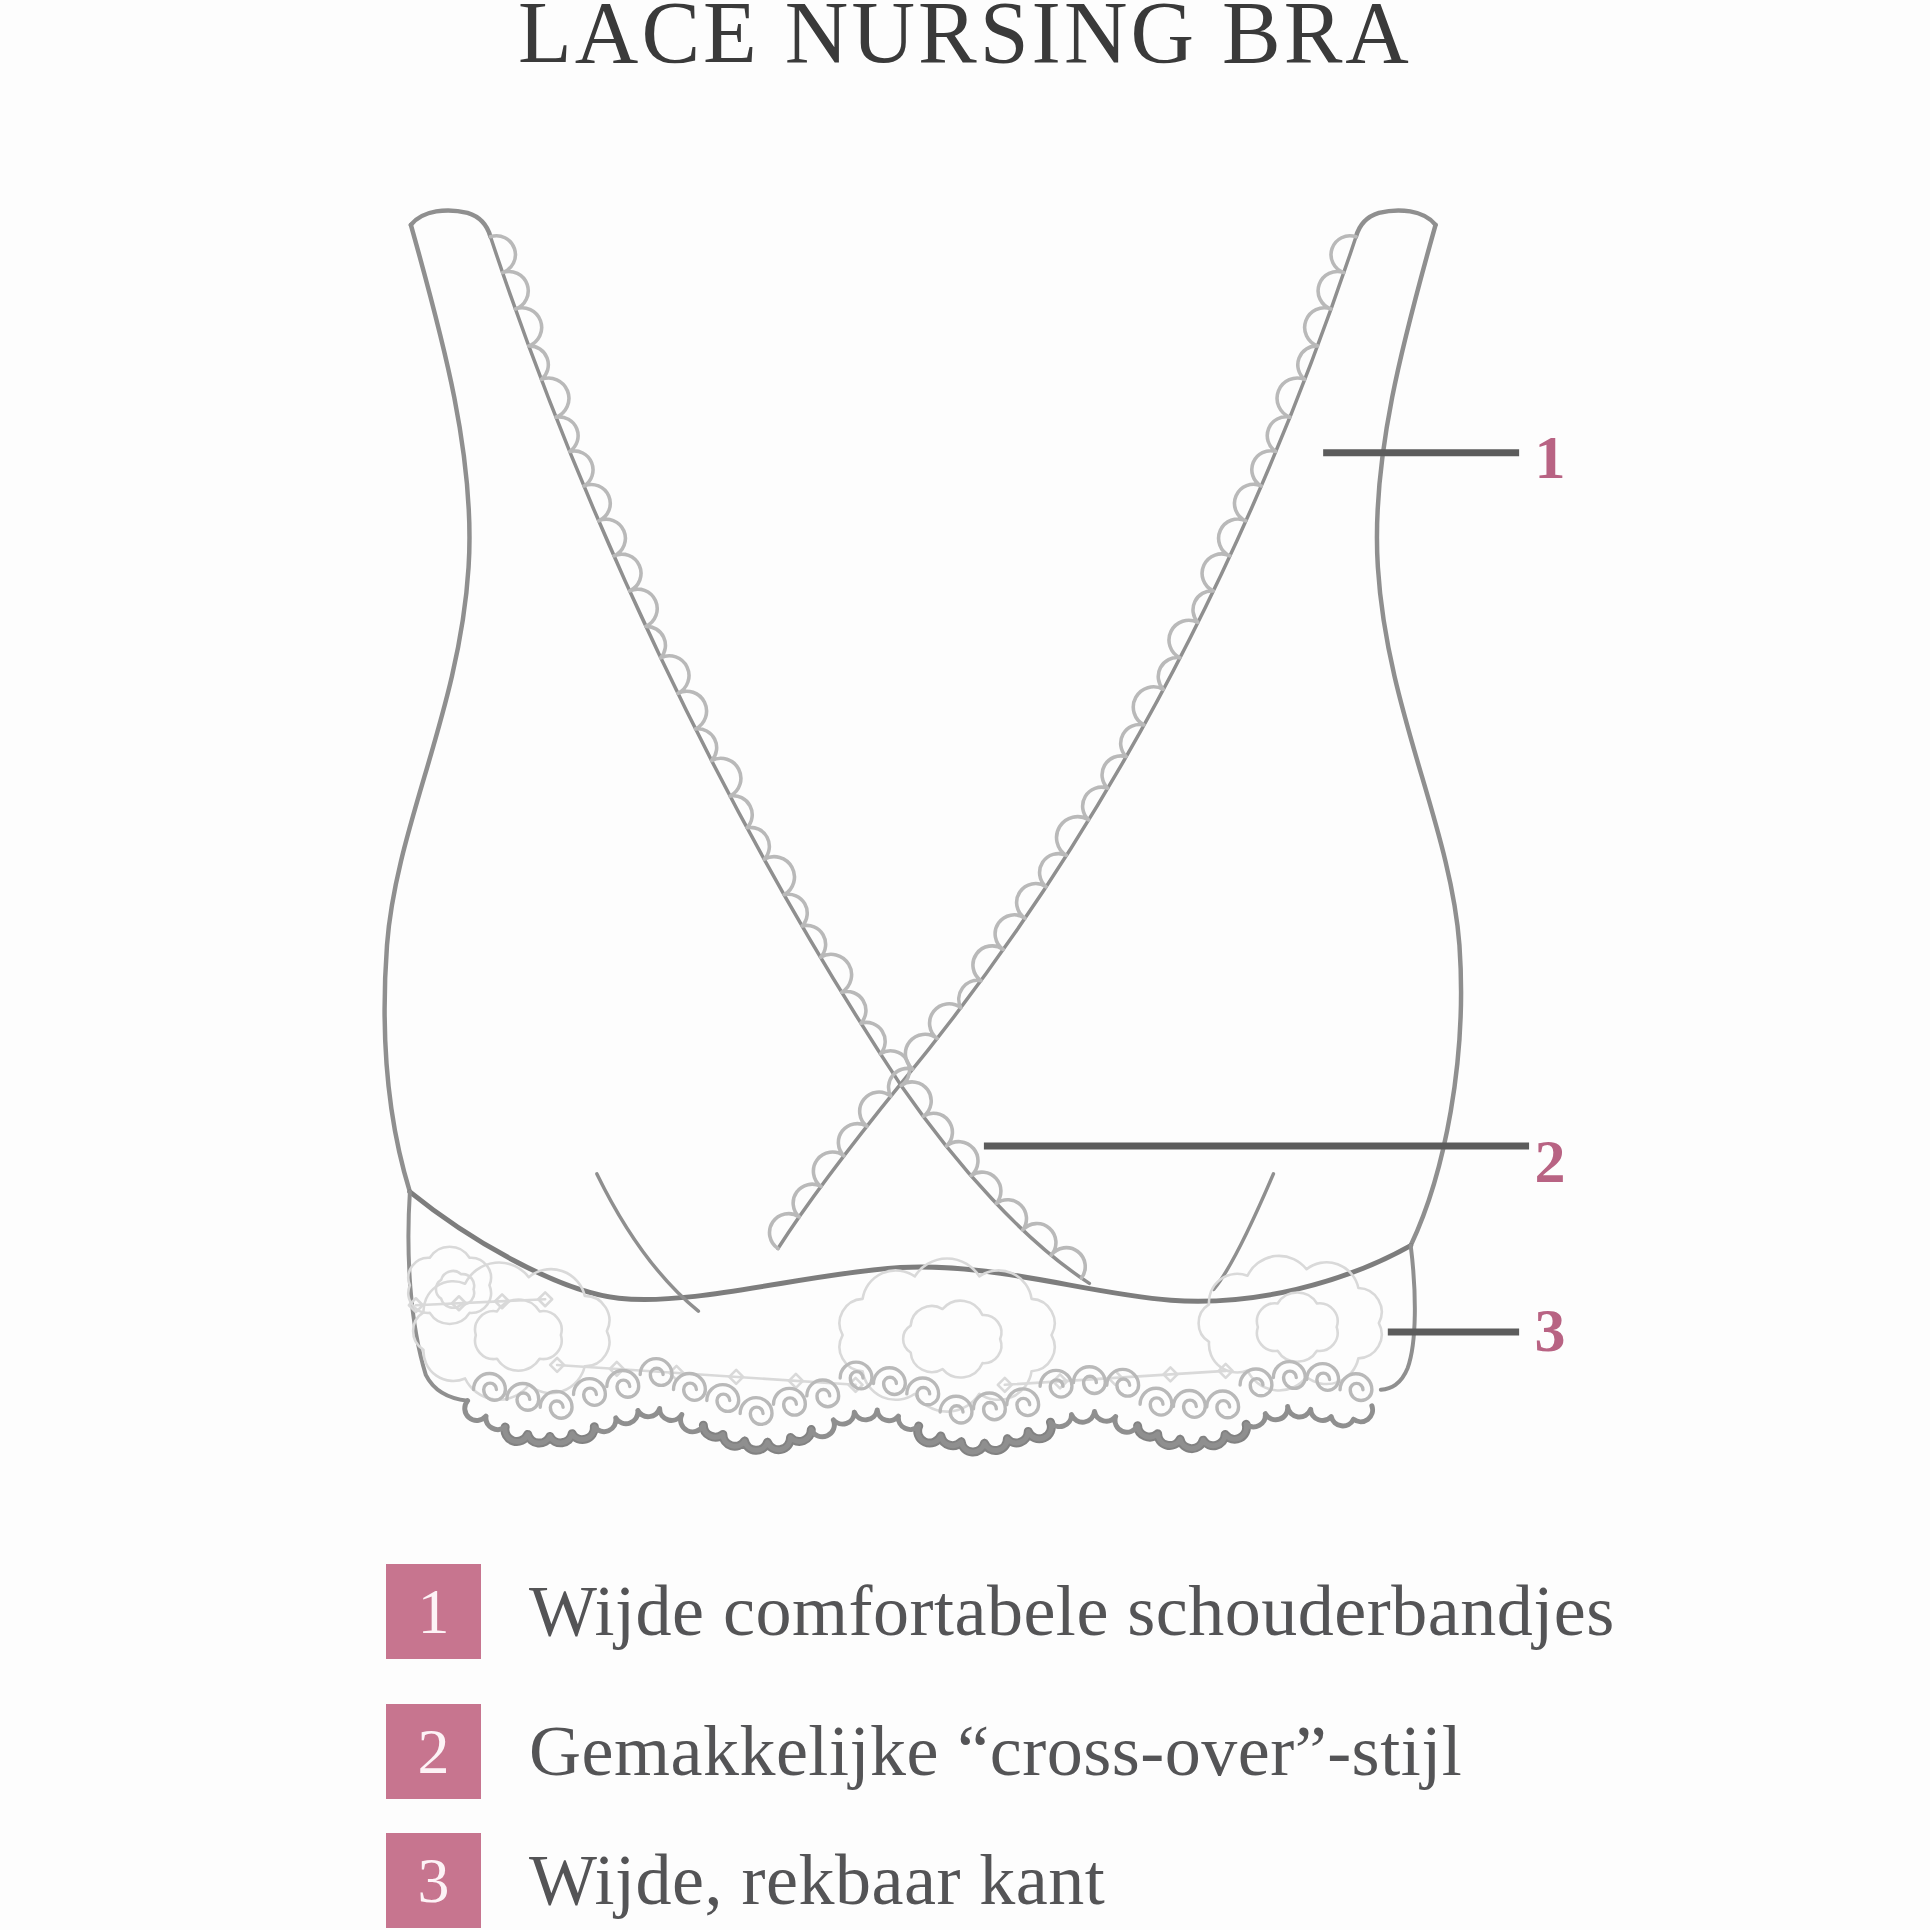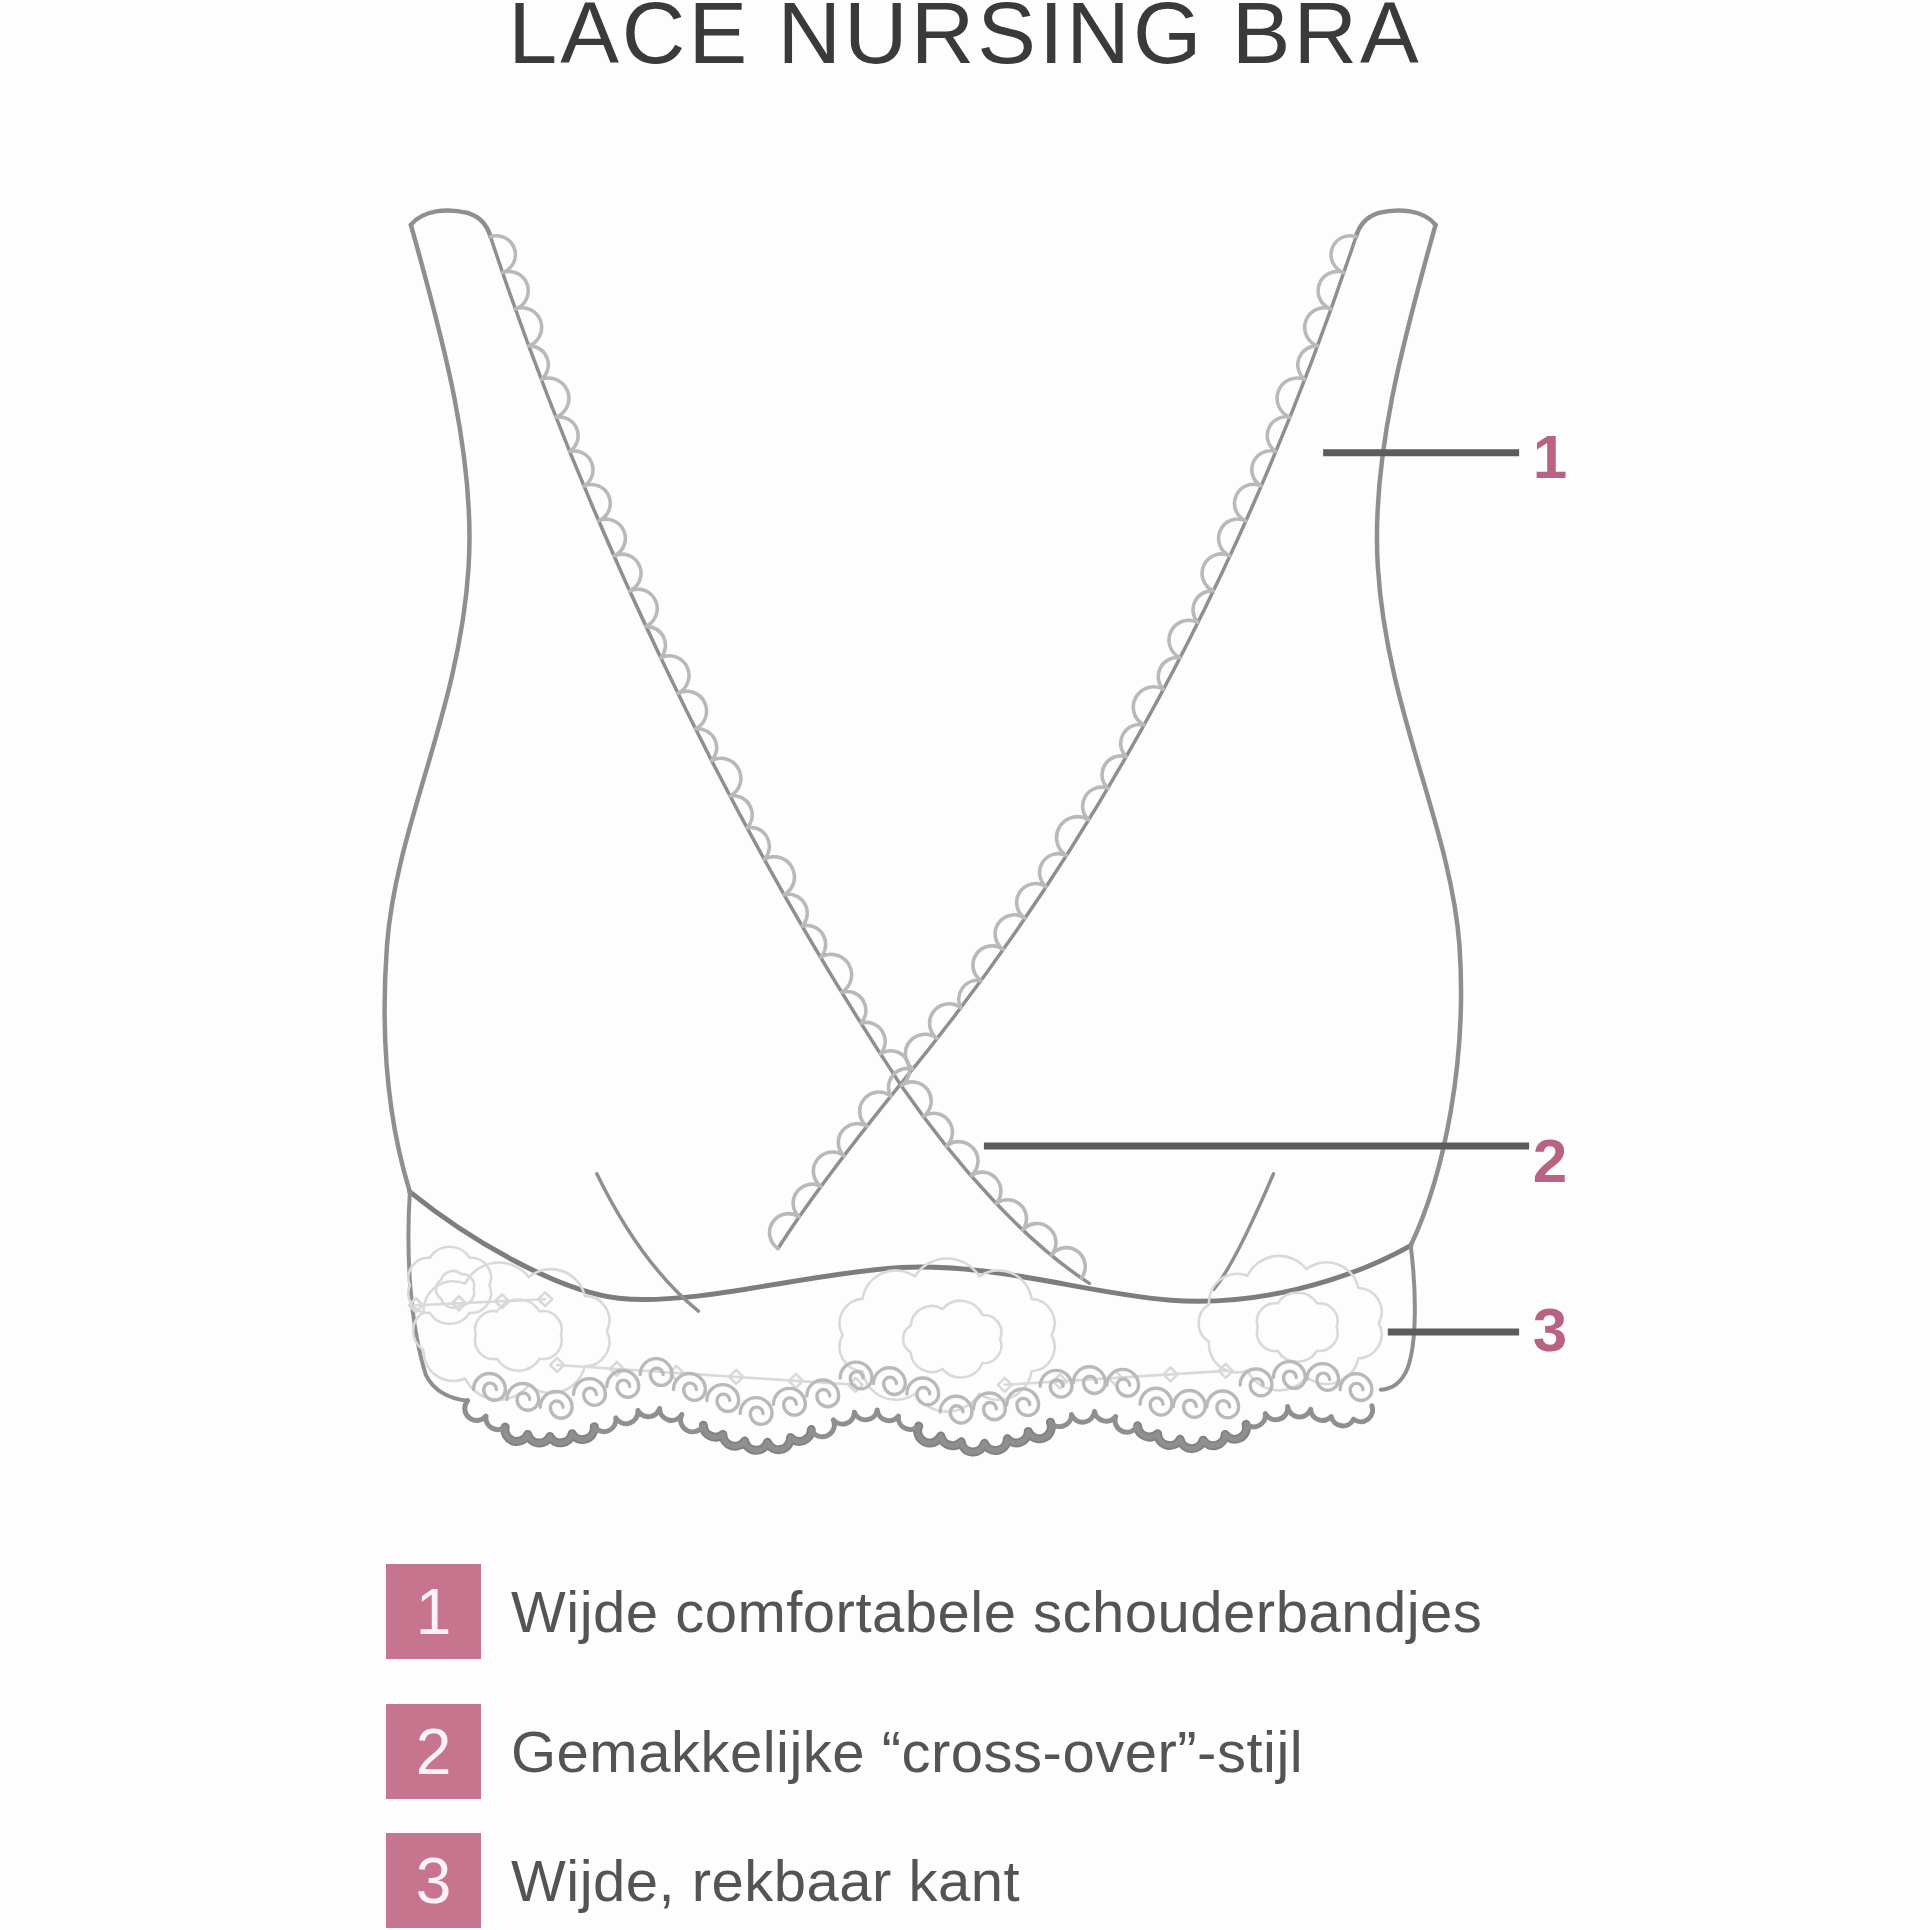--- a/index.html
+++ b/index.html
@@ -1,19 +1,19 @@
 <!DOCTYPE html>
 <html style="--accent: #c7758f; --callout: #b86383; --title-ink: #3a3a3a; --body-text: #545456; --leader: #5c5c5c; --outline: #8f8f8f; --outline-dark: #7d7d7d; --lace: #b9b9b9; --lace-faint: #d9d9d9; --page-bg: #fdfdfd;"><head>
 <meta charset="utf-8">
 <style>
   html,body{margin:0;padding:0;background:#fff;}
   #stage{
     position:relative;width:1930px;height:1930px;margin:0 auto;
     background:var(--page-bg,#fdfdfd);overflow:hidden;
-    font-family:Liberation Sans, sans-serif;
+    font-family:Liberation Serif, serif;
   }
   #title{
     position:absolute;top:-18px;left:0;width:100%;
     text-align:center;margin:0;
     font-size:88px;font-weight:500;letter-spacing:3px;
     color:var(--title-ink,#3a3a3a);white-space:nowrap;
   }
   #bra-svg{position:absolute;left:0;top:0;}
   .callout-num{
     position:absolute;width:64px;text-align:center;
@@ -29,21 +29,21 @@
   #legend-row-1{top:1564px;}
   #legend-row-2{top:1704px;}
   #legend-row-3{top:1833px;}
   .legend-badge{
     width:95px;height:95px;flex:0 0 95px;
     background:var(--accent,#c7758f);
     display:flex;align-items:center;justify-content:center;
     font-size:64px;color:#fdf3f6;font-weight:400;
   }
   .legend-label{
-    margin-left:30px;font-size:58px;color:var(--body-text,#545456);
+    margin-left:48px;font-size:72px;color:var(--body-text,#545456);
     white-space:nowrap;letter-spacing:0.5px;
   }
 </style>
 </head>
 <body>
 
 <div id="stage">
 
   <h1 id="title">LACE NURSING BRA</h1>
 

